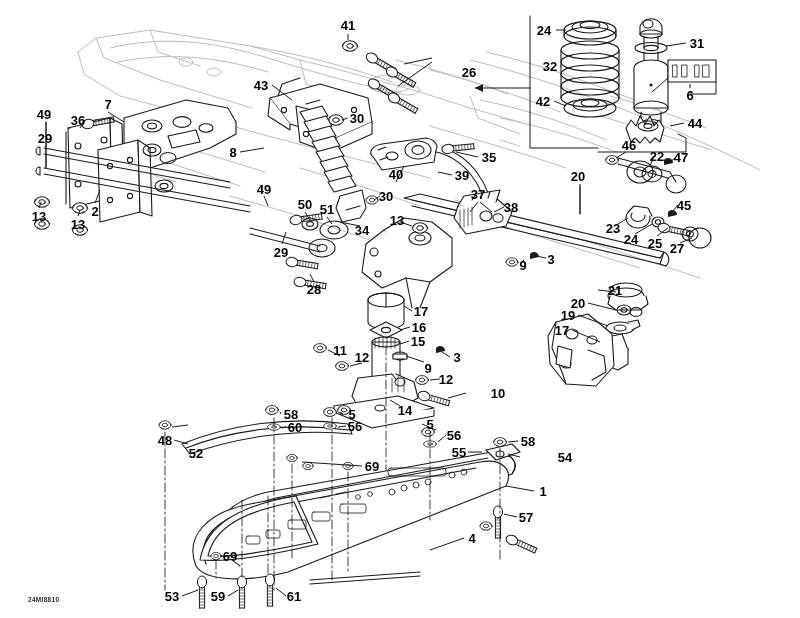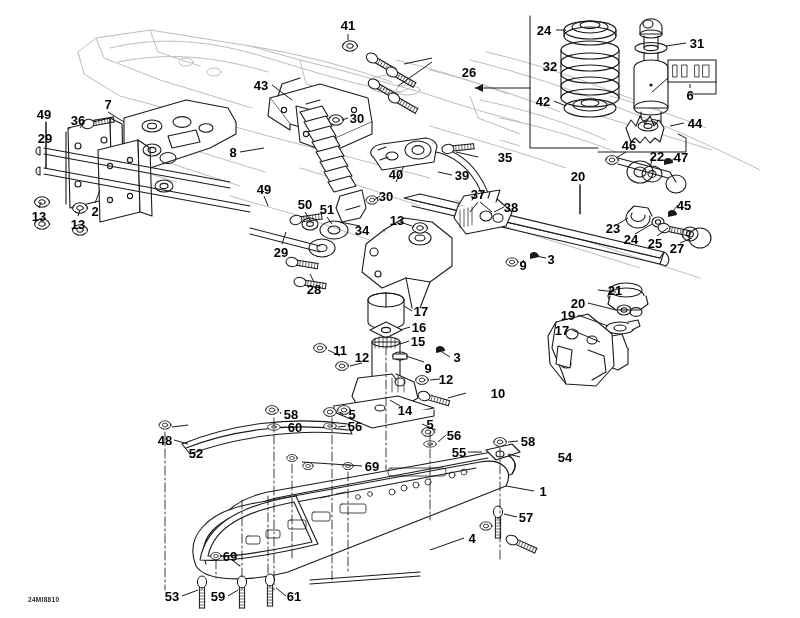--- a/index.html
+++ b/index.html
@@ -632,21 +632,21 @@
       <div class="callout" style="left: 543px; top: 101px;">42</div>
       <div class="callout" style="left: 695px; top: 123px;">44</div>
       <div class="callout" style="left: 108px; top: 104px;">7</div>
       <div class="callout" style="left: 44px; top: 114px;">49</div>
       <div class="callout" style="left: 78px; top: 120px;">36</div>
       <div class="callout" style="left: 45px; top: 138px;">29</div>
       <div class="callout" style="left: 233px; top: 152px;">8</div>
       <div class="callout" style="left: 629px; top: 145px;">46</div>
       <div class="callout" style="left: 657px; top: 156px; text-align: right;">22</div>
       <div class="callout" style="left: 681px; top: 157px;">47</div>
-      <div class="callout" style="left: 489px; top: 157px; margin-left: 16px;">35</div>
+      <div class="callout" style="left: 489px; top: 157px;">35</div>
       <div class="callout" style="left: 462px; top: 175px;">39</div>
       <div class="callout" style="left: 578px; top: 176px;">20</div>
       <div class="callout" style="left: 264px; top: 189px;">49</div>
       <div class="callout" style="left: 396px; top: 174px;">40</div>
       <div class="callout" style="left: 386px; top: 196px;">30</div>
       <div class="callout" style="left: 478px; top: 194px;">37</div>
       <div class="callout" style="left: 511px; top: 207px;">38</div>
       <div class="callout" style="left: 39px; top: 216px;">13</div>
       <div class="callout" style="left: 78px; top: 224px;">13</div>
       <div class="callout" style="left: 95px; top: 211px;">2</div>

